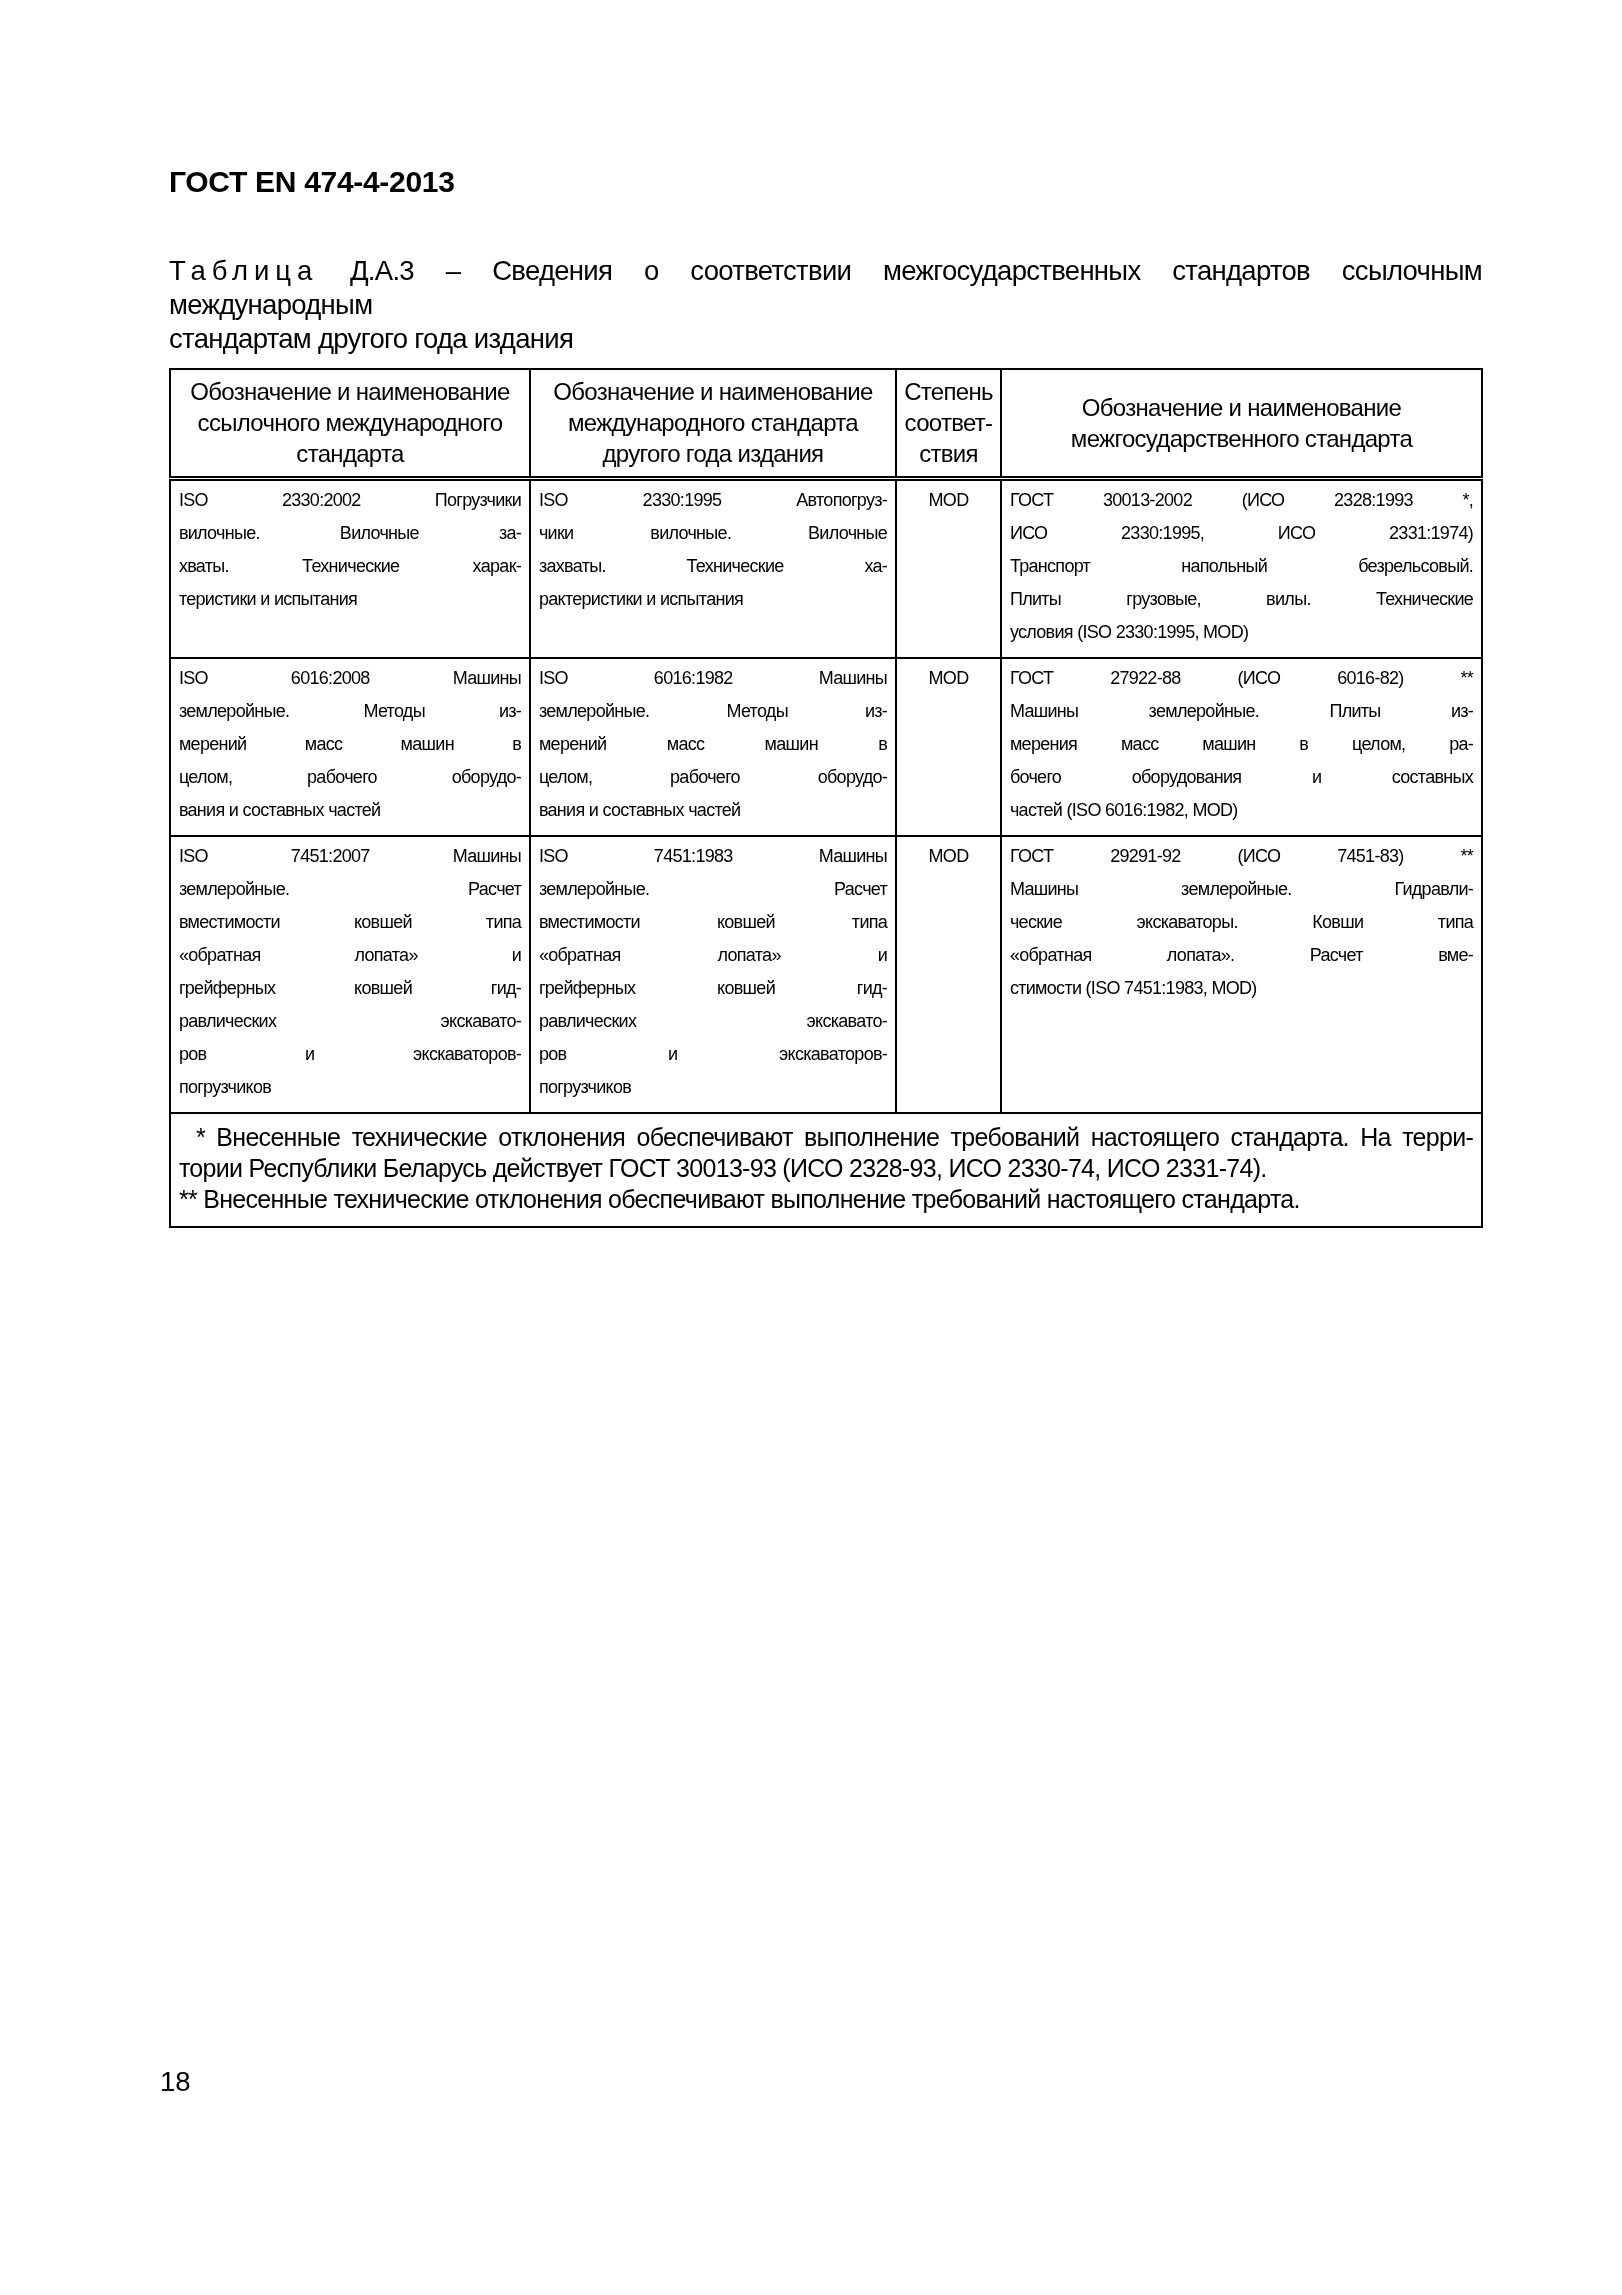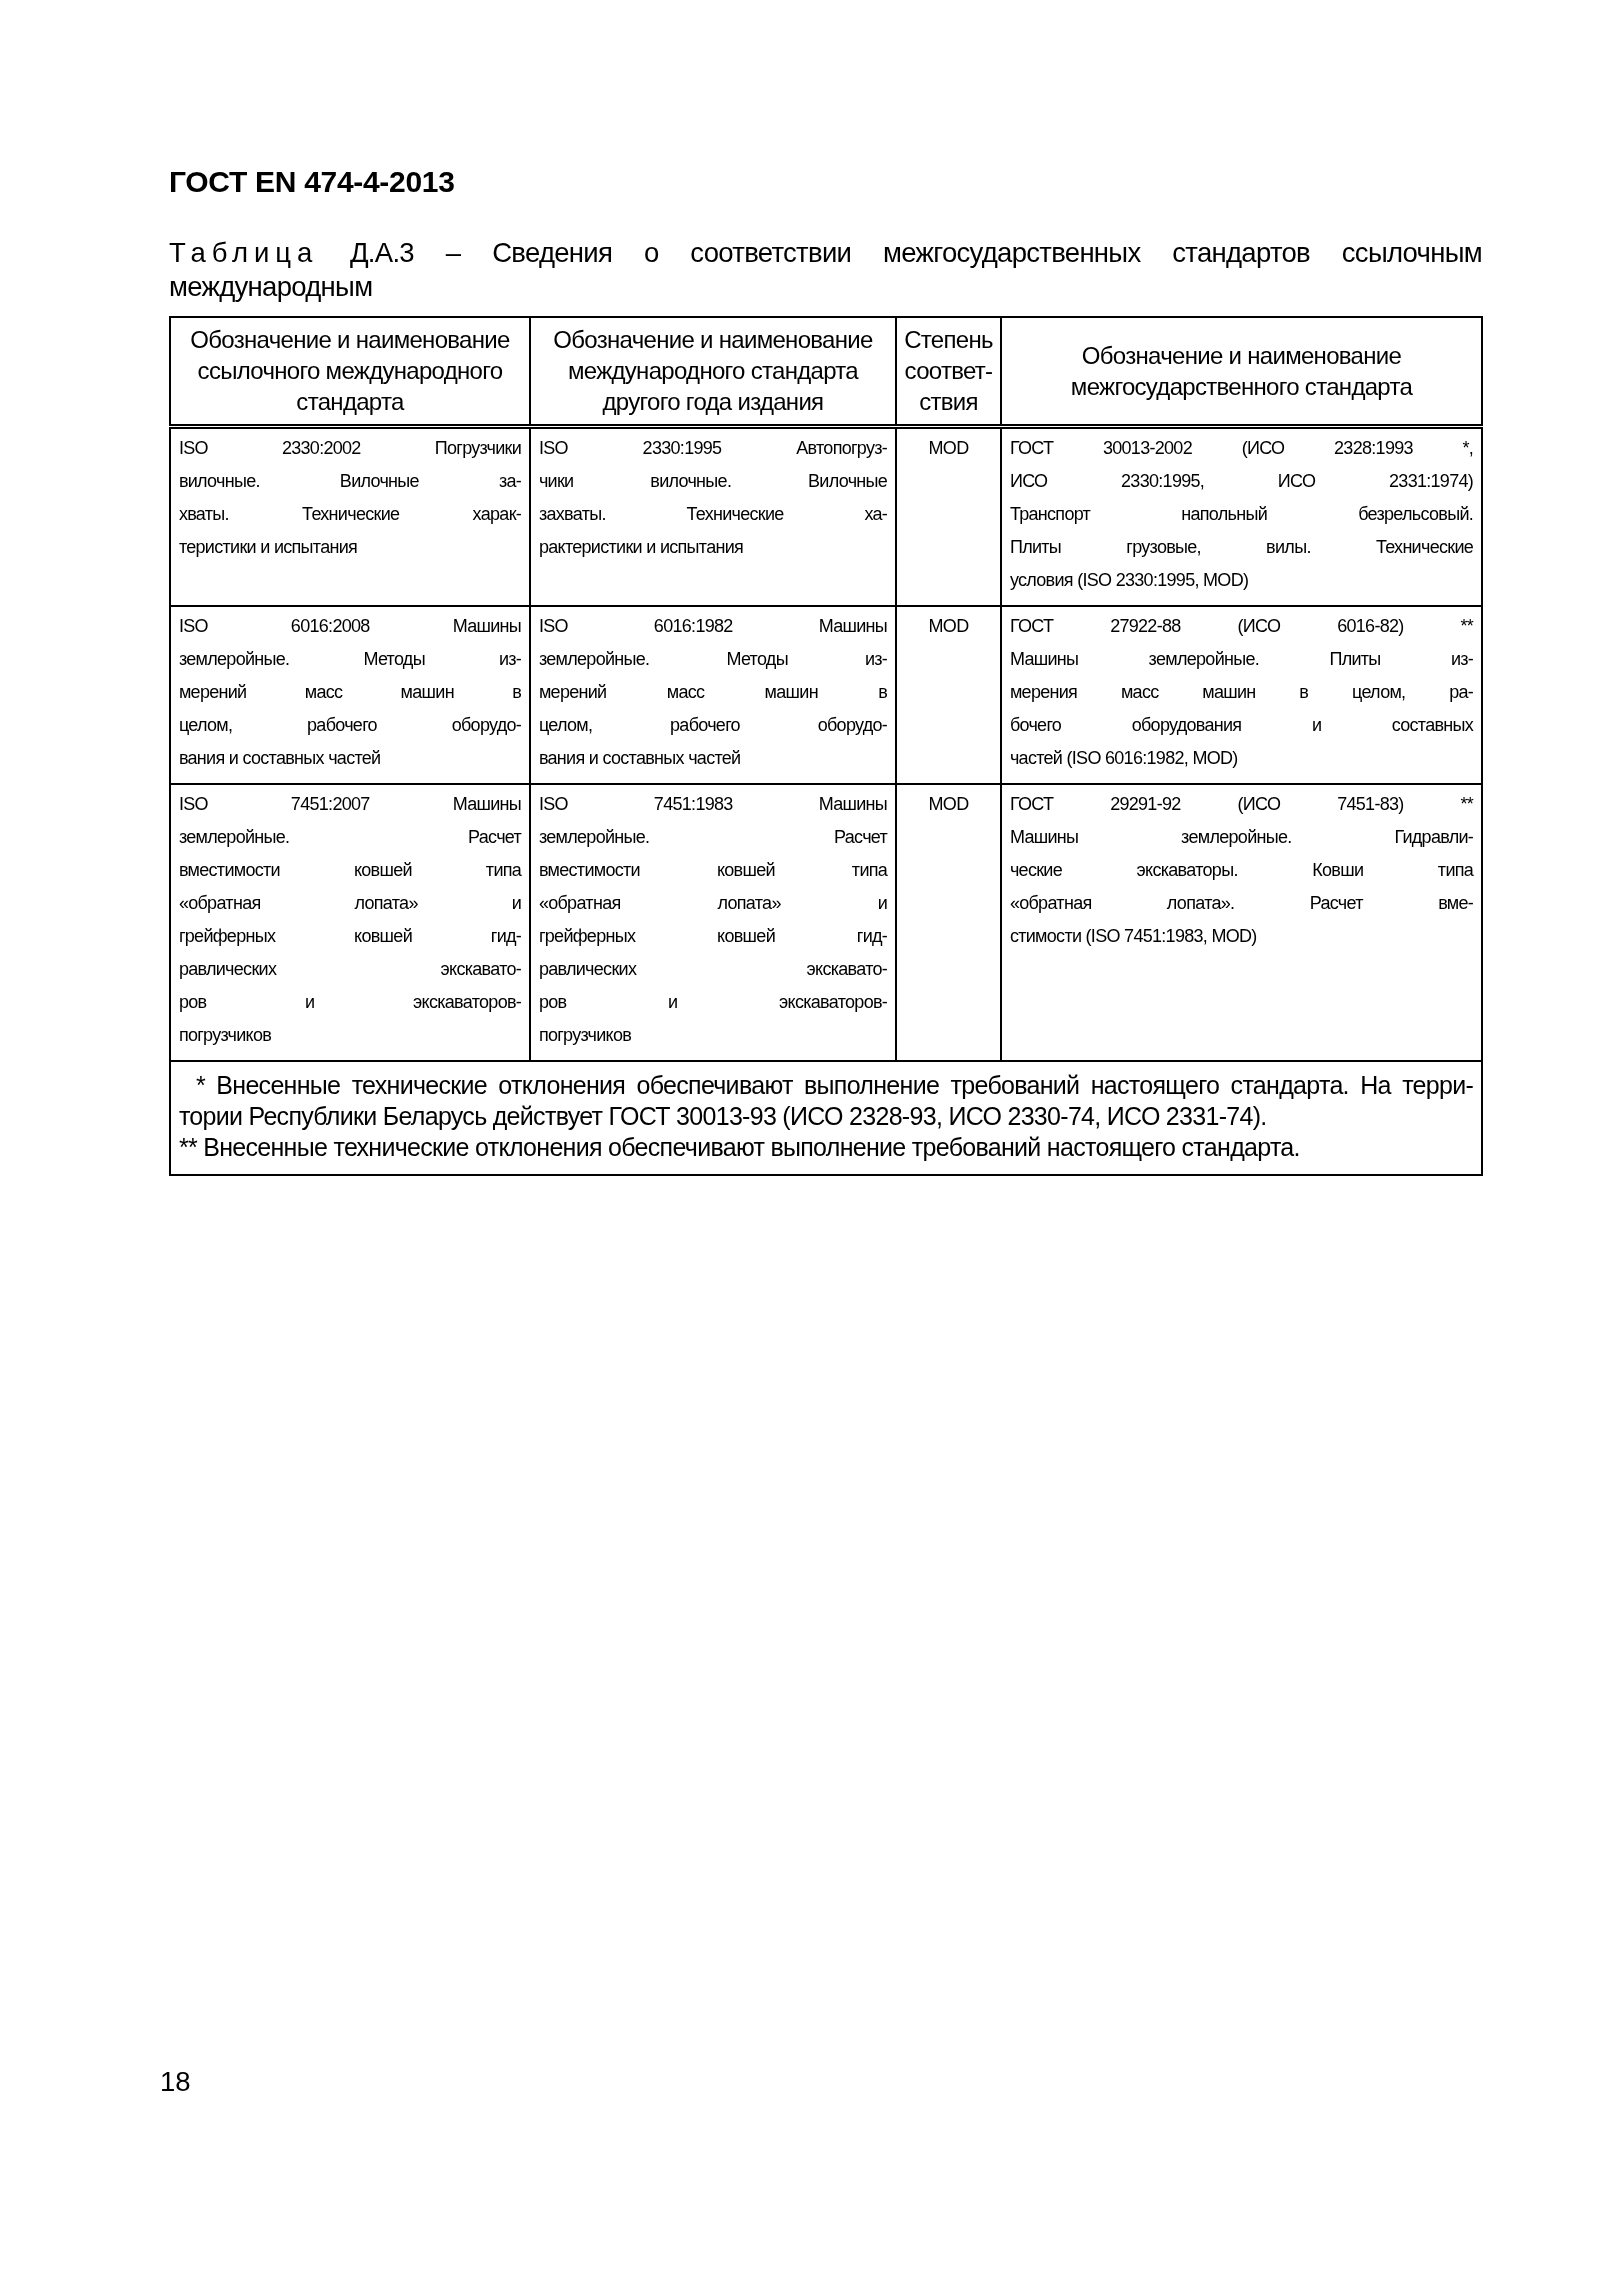--- a/index.html
+++ b/index.html
@@ -10,21 +10,21 @@
     position: relative;
   }
   .content { position: absolute; left: 169px; top: 0; width: 1313px; }
 
   .doc-code {
     margin-top: 165px;
     font-size: 30px; font-weight: bold; line-height: 33px;
     letter-spacing: -0.3px;
   }
 
-  .caption { margin-top: 38px; font-size: 27.5px; line-height: 34px; letter-spacing: -0.7px; }
+  .caption { margin-top: 56px; font-size: 27.5px; line-height: 34px; letter-spacing: -0.7px; }
   .caption-line1 { text-align: justify; text-align-last: justify; }
   .caption-label { letter-spacing: 5.9px; }
   .caption-line2 { text-align: left; }
 
   table.std {
     margin-top: 11.8px; width: 1313px;
     border-collapse: collapse; border: 2.6px solid #000;
     table-layout: fixed;
   }
   th, td { border: 2px solid #000; vertical-align: top; }
@@ -54,20 +54,21 @@
 </style>
 </head>
 <body>
 
 <div class="content">
 
   <div class="doc-code">ГОСТ EN 474-4-2013</div>
 
   <div class="caption">
     <div class="caption-line1"><span class="caption-label">Таблица</span> <span>Д.А.3 – Сведения о соответствии межгосударственных стандартов ссылочным международным</span></div>
+    <div class="caption-line2">стандартам другого года издания</div>
   </div>
 
   <table class="std">
     <colgroup>
       <col style="width:360px">
       <col style="width:366px">
       <col style="width:105px">
       <col style="width:481px">
     </colgroup>
     <thead>

